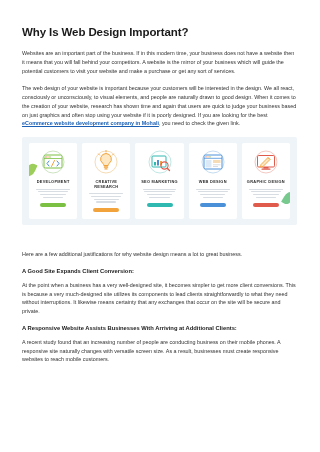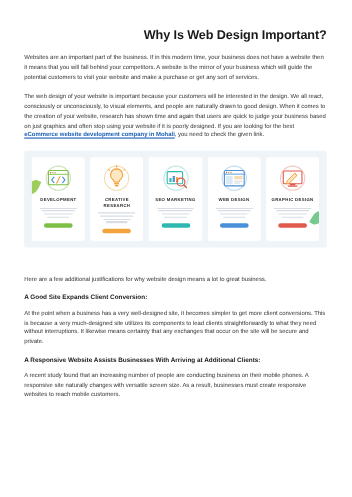--- a/index.html
+++ b/index.html
@@ -21,21 +21,20 @@
     box-sizing: border-box;
     padding: 26px 22px 0 22px;
     background: #ffffff;
   }
   h1.title {
     font-size: 11.5px;
     font-weight: bold;
     color: #1a1a1a;
     margin: 0 0 11px 0;
     letter-spacing: -0.1px;
-    text-align: right;
   }
   p.body {
     font-size: 5.4px;
     line-height: 1.62;
     color: #333333;
     margin: 0 0 9px 0;
     text-align: left;
   }
   a.inline-link {
     color: #1a5fb4;

